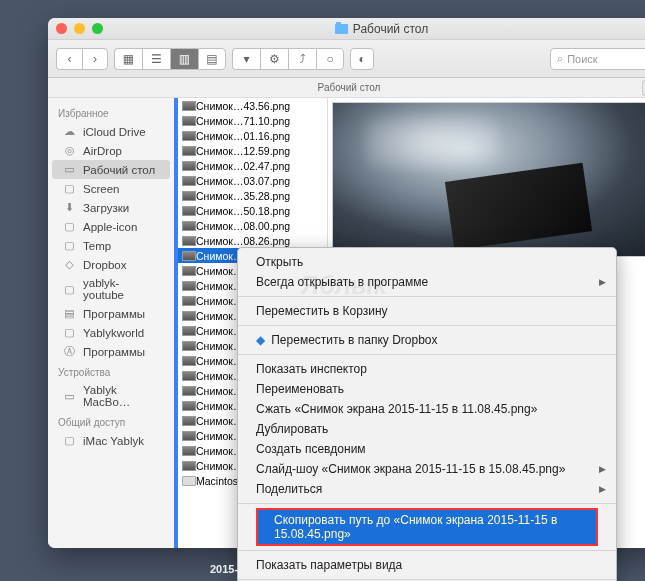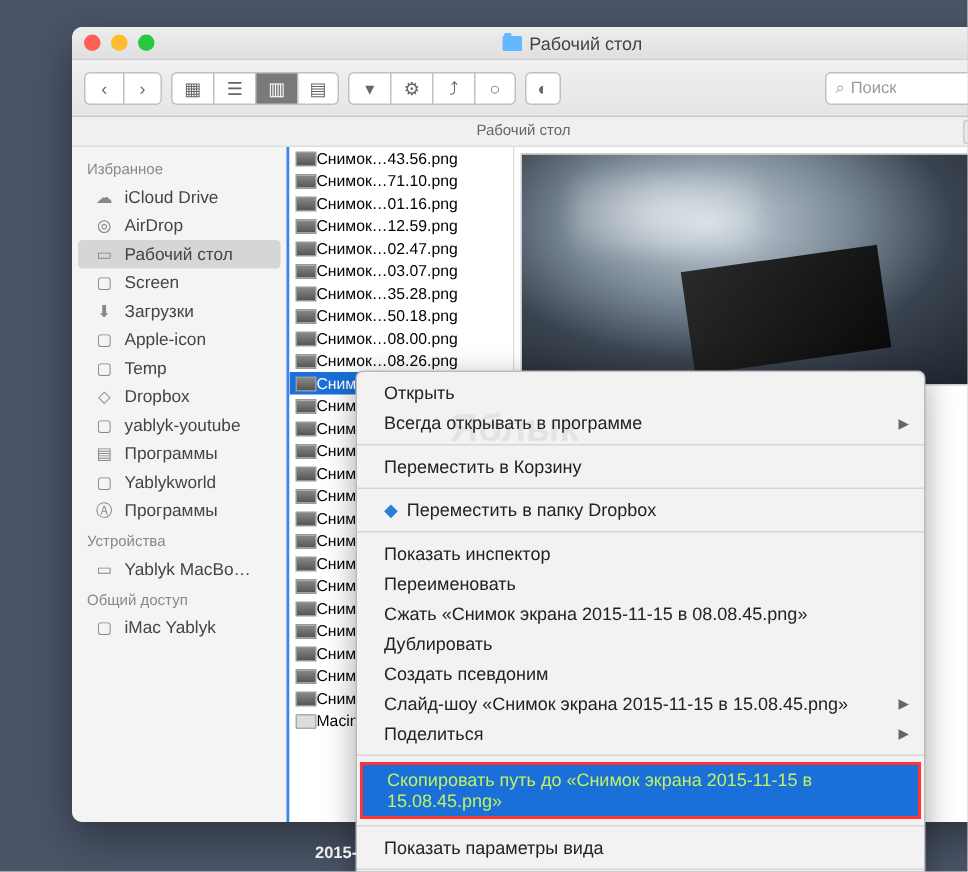--- a/index.html
+++ b/index.html
@@ -21,39 +21,39 @@
 .view-group { display: flex; }
 .view-group .tb-btn { width: 28px; border-radius: 0; border-right: none; }
 .view-group .tb-btn:first-child { border-radius: 4px 0 0 4px; }
 .view-group .tb-btn:last-child { border-radius: 0 4px 4px 0; border-right: 1px solid #c0c0c0; }
 .view-group .tb-btn.active { background: #7a7a7a; color: #fff; }
 .search { flex: 0 0 110px; margin-left: auto; height: 22px; background: #fff; border: 1px solid #c0c0c0; border-radius: 4px; display: flex; align-items: center; padding: 0 6px; font-size: 11px; color: #999; gap: 4px; }
 .pathbar { height: 20px; background: #f0f0f0; border-bottom: 1px solid #ddd; display: flex; align-items: center; padding: 0 8px; font-size: 10px; color: #666; }
 .pathbar-text { flex: 1; text-align: center; }
 .plus-btn { width: 18px; height: 16px; background: #e8e8e8; border: 1px solid #ccc; border-radius: 2px; text-align: center; line-height: 14px; font-size: 12px; color: #888; }
 .body { display: flex; height: calc(100% - 80px); }
-.sidebar { width: 145px; background: #f4f4f4; border-right: 2px solid #3b82f6; overflow-y: auto; padding: 4px 0; }
+.sidebar { width: 130px; background: #f4f4f4; border-right: 4px solid #3b82f6; overflow-y: auto; padding: 4px 0; }
 .sb-header { font-size: 10px; color: #888; padding: 6px 10px 3px; }
 .sb-item { display: flex; align-items: center; gap: 6px; padding: 3px 10px; font-size: 11.5px; color: #444; border-radius: 3px; margin: 0 4px; }
 .sb-item.sel { background: #d6d6d6; }
 .sb-icon { width: 15px; height: 13px; flex-shrink: 0; display: flex; align-items: center; justify-content: center; color: #888; font-size: 11px; }
 .filelist { width: 150px; background: #fff; border-right: 1px solid #ddd; overflow: hidden; font-size: 10.5px; }
 .file-item { display: flex; align-items: center; gap: 0; padding: 1.5px 4px; white-space: nowrap; overflow: hidden; }
 .file-item.sel { background: #1a6fd8; color: #fff; }
 .file-icon { width: 14px; height: 10px; flex-shrink: 0; background: linear-gradient(#888,#555); border: 1px solid #999; }
 .file-hd { width: 14px; height: 10px; background: #ddd; border: 1px solid #aaa; border-radius: 1px; }
 .preview { flex: 1; background: #fff; padding: 4px; }
 .preview-img { width: 100%; height: 155px; background: radial-gradient(ellipse at 40% 30%, #c8d4dc 0%, #7a8896 35%, #3a4450 60%, #1a2028 100%); border: 1px solid #ccc; position: relative; overflow: hidden; }
 .preview-img::before { content:''; position:absolute; left:35%; top:45%; width:42%; height:45%; background:linear-gradient(135deg,#2a2a2a,#0a0a0a); transform:rotate(-8deg); }
 .preview-img::after { content:''; position:absolute; left:10%; top:8%; width:40%; height:35%; background:radial-gradient(#fff8,#fff0); filter:blur(6px); }
 
 .ctx { position: absolute; left: 237px; top: 247px; width: 380px; background: #f2f2f2; border: 1px solid #bbb; border-radius: 5px; box-shadow: 0 5px 20px rgba(0,0,0,.35); font-size: 12px; padding: 4px 0; }
 .ctx-item { padding: 3px 18px; color: #222; display: flex; align-items: center; position: relative; }
 .ctx-item.arrow::after { content: '▶'; position: absolute; right: 10px; font-size: 9px; color: #666; }
-.ctx-item.hl { background: #1a6fd8; color: #bef264; margin: 0 2px; padding: 3px 16px; border: 2px solid #ff3333; }
+.ctx-item.hl { background: #1a6fd8; color: #fef9c3; margin: 0 18px; padding: 3px 16px; border: 2px solid #ff3333; }
 .ctx-sep { height: 1px; background: #d5d5d5; margin: 4px 0; }
 .ctx-icon { margin-right: 6px; color: #2d7cd6; }
 .footer-text { position: absolute; bottom: 6px; left: 210px; font-size: 11px; color: #eee; font-weight: bold; }
 .watermark { position: absolute; left: 300px; top: 270px; font-size: 26px; color: rgba(0,0,0,.06); font-weight: bold; pointer-events: none; z-index: 5; }
 </style>
 </head>
 <body>
 
 <div class="watermark">Яблык</div>
 
@@ -279,21 +279,21 @@
   <div class="ctx-sep"></div>
   <div class="ctx-item">Переместить в Корзину</div>
   <div class="ctx-sep"></div>
   <div class="ctx-item">
       <span class="ctx-icon">◆</span>
       <span>Переместить в папку Dropbox</span>
     </div>
   <div class="ctx-sep"></div>
   <div class="ctx-item">Показать инспектор</div>
   <div class="ctx-item">Переименовать</div>
-  <div class="ctx-item">Сжать «Снимок экрана 2015-11-15 в 08.08.45.png»</div>
+  <div class="ctx-item">Сжать «Снимок экрана 2015-11-15 в 11.08.45.png»</div>
   <div class="ctx-item">Дублировать</div>
   <div class="ctx-item">Создать псевдоним</div>
   <div class="ctx-item arrow">Слайд-шоу «Снимок экрана 2015-11-15 в 15.08.45.png»</div>
   <div class="ctx-item arrow">Поделиться</div>
   <div class="ctx-sep"></div>
   <div class="ctx-item hl">Скопировать путь до «Снимок экрана 2015-11-15 в 15.08.45.png»</div>
   <div class="ctx-sep"></div>
   <div class="ctx-item">Показать параметры вида</div>
   <div class="ctx-sep"></div>
 

